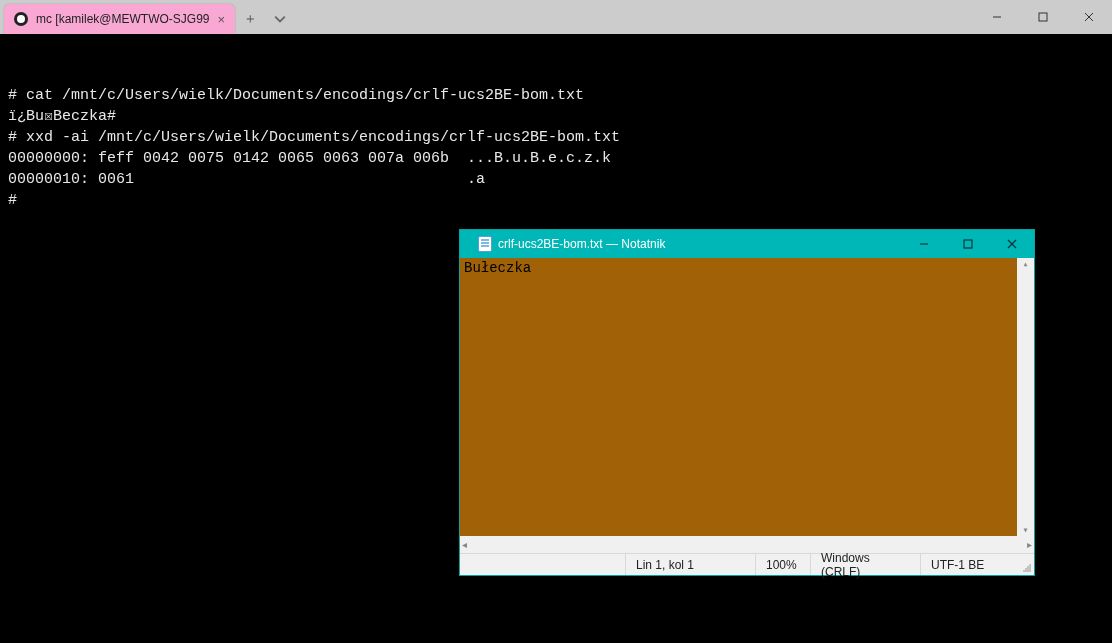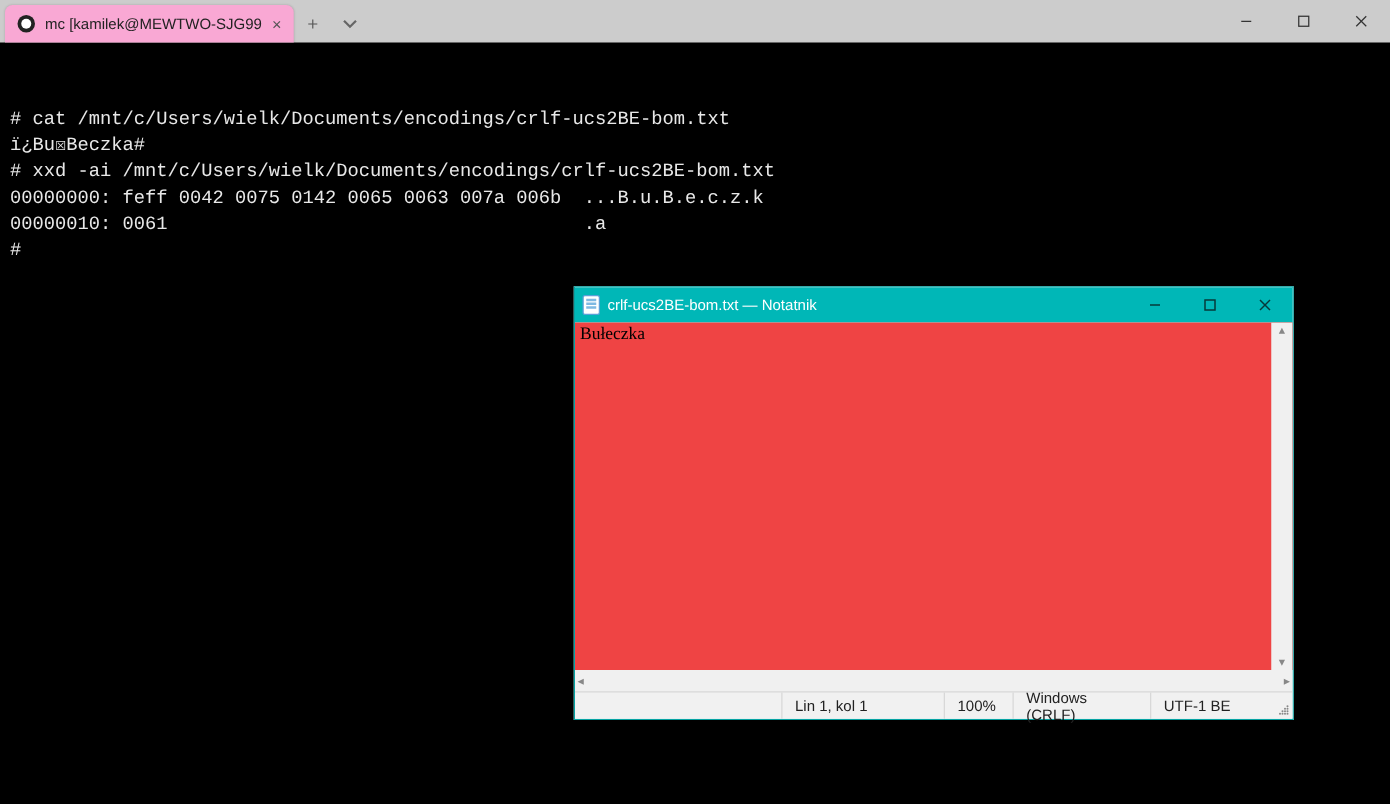--- a/index.html
+++ b/index.html
@@ -43,40 +43,40 @@
   }
 
   
   .notepad {
     position: absolute; left: 459px; top: 229px; width: 576px; height: 347px;
     background: #fff; border: 1px solid #06a3a3; display: flex; flex-direction: column;
     box-shadow: 0 0 0 0 rgba(0,0,0,0);
   }
   .np-title {
     height: 28px; background: #00b7b7; color: #fff; display: flex; align-items: center;
-    font-size: 12px; padding-left: 6px;
+    font-size: 12px; padding-left: 18px;
   }
   .np-title .np-icon {
     width: 14px; height: 16px; background: #fff; border: 1px solid #5aa0d8; border-radius: 2px;
     margin-right: 6px; position: relative;
   }
   .np-title .np-icon::before { content: ""; position: absolute; left: 2px; top: 2px; right: 2px; height: 2px; background: #7fb9e2; box-shadow: 0 3px 0 #7fb9e2, 0 6px 0 #7fb9e2; }
   .np-sysbtns { margin-left: auto; display: flex; height: 100%; }
   .np-sysbtns .btn { width: 44px; display: flex; align-items: center; justify-content: center; color: #063a3a; }
   .np-sysbtns .btn svg { width: 10px; height: 10px; stroke: #063a3a; stroke-width: 1.2; fill: none; }
 
   .np-menu {
     height: 22px; background: #fff; border-bottom: 1px solid #e8e8e8;
     display: flex; align-items: center; gap: 14px; padding: 0 8px;
     font-size: 12px; color: #222;
   }
 
   .np-content {
-    flex: 1; position: relative; background: #ef4444; color: #000;
-    font-family: Liberation Serif, serif; font-size: 14px;
+    flex: 1; position: relative; background: #a16207; color: #000;
+    font-family: Liberation Mono, monospace; font-size: 14px;
     padding: 2px 4px; overflow: hidden;
   }
   .np-vscroll {
     position: absolute; right: 0; top: 0; bottom: 0; width: 17px; background: #f0f0f0;
     display: flex; flex-direction: column; justify-content: space-between; align-items: center;
     color: #888; font-size: 10px;
   }
   .np-hscroll {
     height: 17px; background: #f0f0f0; display: flex; justify-content: space-between; align-items: center;
     color: #888; font-size: 10px; padding: 0 2px;

